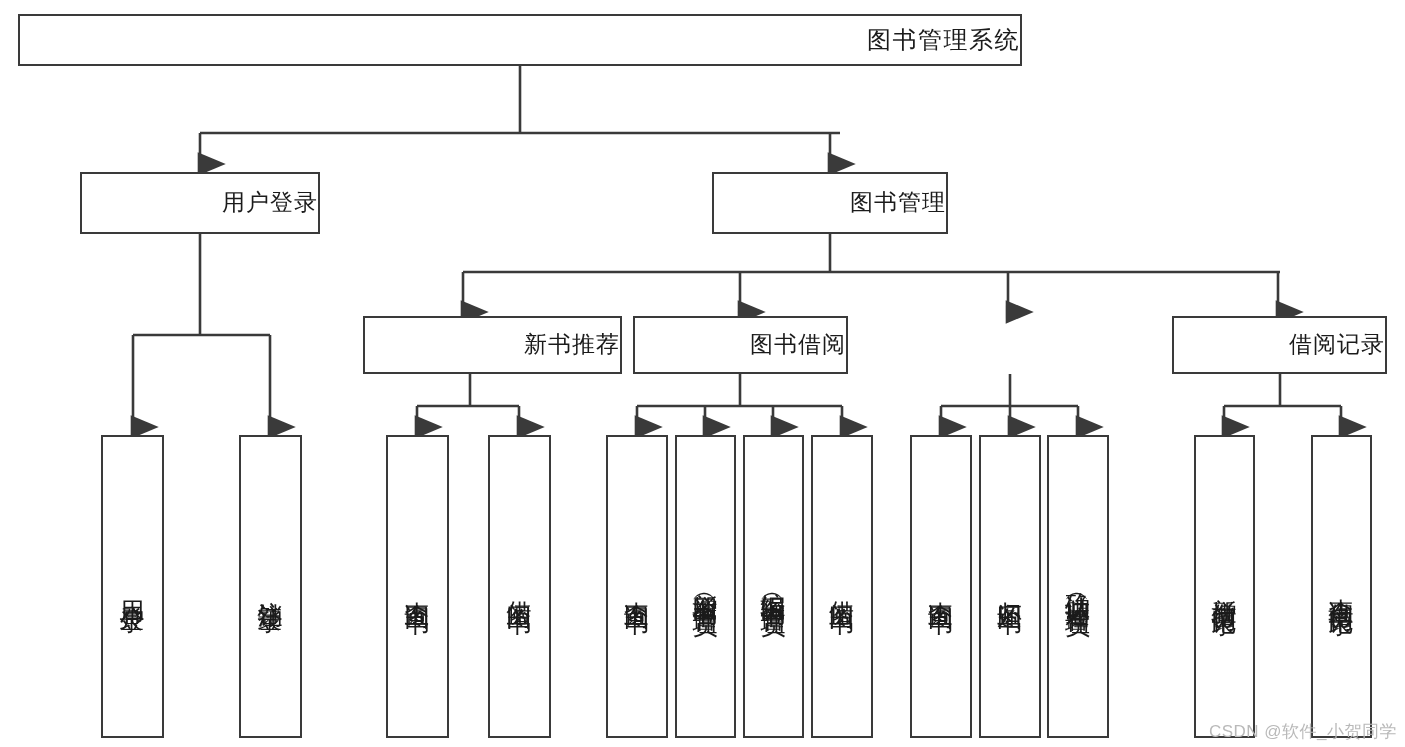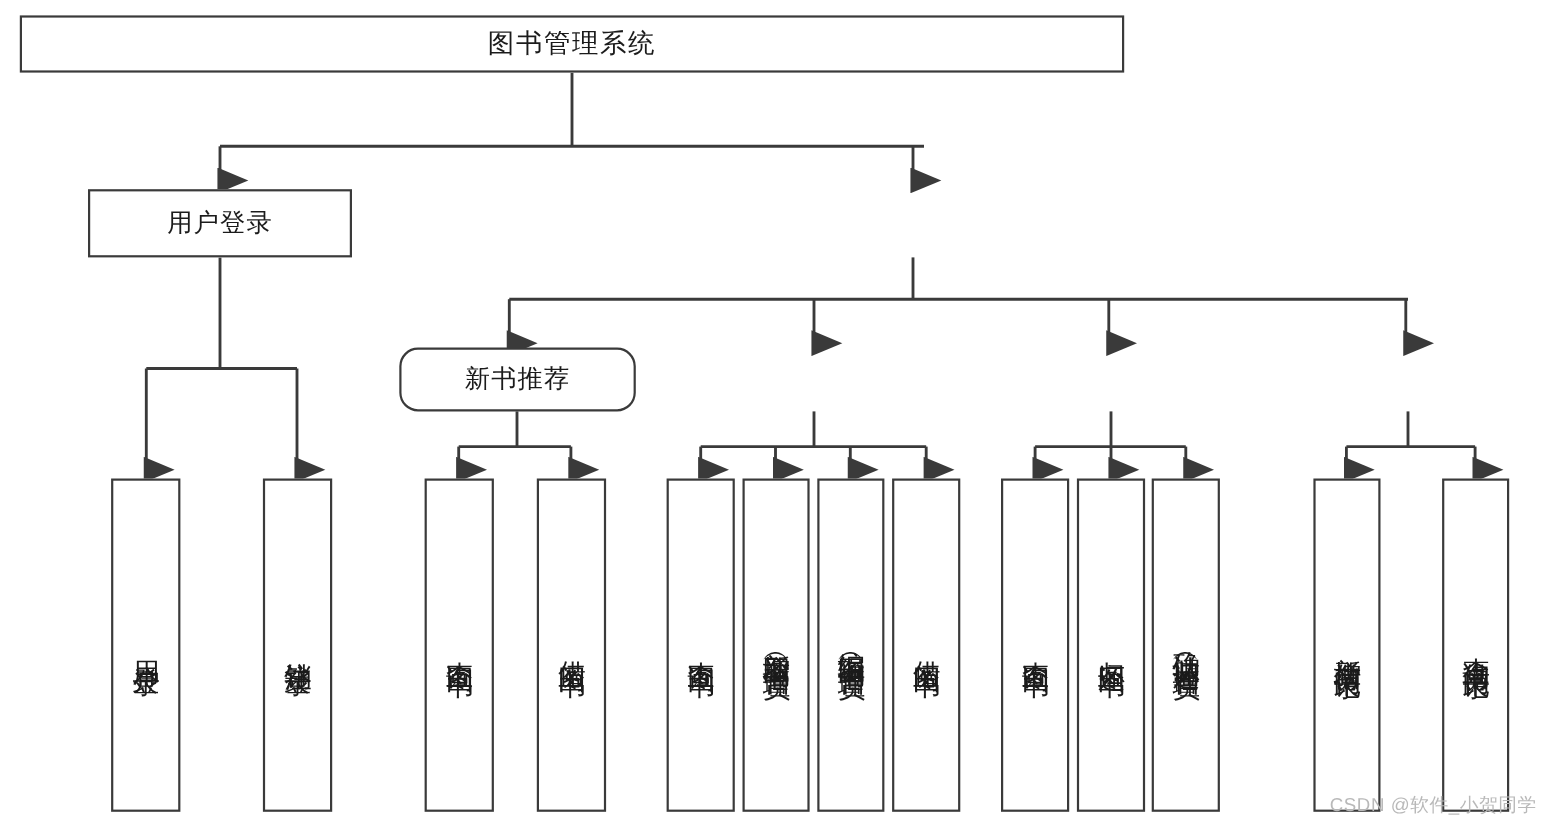--- a/index.html
+++ b/index.html
@@ -26,21 +26,21 @@
     height: 747px;
     pointer-events: none;
   }
   .node {
     position: absolute;
     box-sizing: border-box;
     background: #ffffff;
     border: 2px solid #3a3a3a;
     display: flex;
     align-items: center;
-    justify-content: center;
+    justify-content: flex-end;
     color: #1b1b1b;
     z-index: 2;
   }
   .node .label {
     display: block;
     text-align: center;
     line-height: 1.12;
     white-space: nowrap;
   }
   
@@ -133,23 +133,32 @@
     </g>
   </svg>
 
   <div class="node horiz root" style="left:18px; top:14px; width:1004px; height:52px;">
     <span class="label">图书管理系统</span>
   </div>
 
   <div class="node horiz" style="left:80px; top:172px; width:240px; height:62px;">
     <span class="label">用户登录</span>
   </div>
-
-  <div class="node horiz" style="left:363px; top:316px; width:215px; height:58px;border-radius:17px;">
+  <div class="node horiz" style="left:712px; top:172px; width:236px; height:62px;">
+    <span class="label">图书管理</span>
+  </div>
+
+  <div class="node horiz" style="left:363px; top:316px; width:259px; height:58px;">
     <span class="label">新书推荐</span>
+  </div>
+  <div class="node horiz" style="left:633px; top:316px; width:215px; height:58px;">
+    <span class="label">图书借阅</span>
+  </div>
+  <div class="node horiz" style="left:1172px; top:316px; width:215px; height:58px;">
+    <span class="label">借阅记录</span>
   </div>
 
   <div class="node vert" style="left:101px; top:435px; width:63px; height:303px;">
     <span class="label">用户登录</span>
   </div>
   <div class="node vert" style="left:239px; top:435px; width:63px; height:303px;">
     <span class="label">注销登录</span>
   </div>
 
   <div class="node vert" style="left:386px; top:435px; width:63px; height:303px;">

